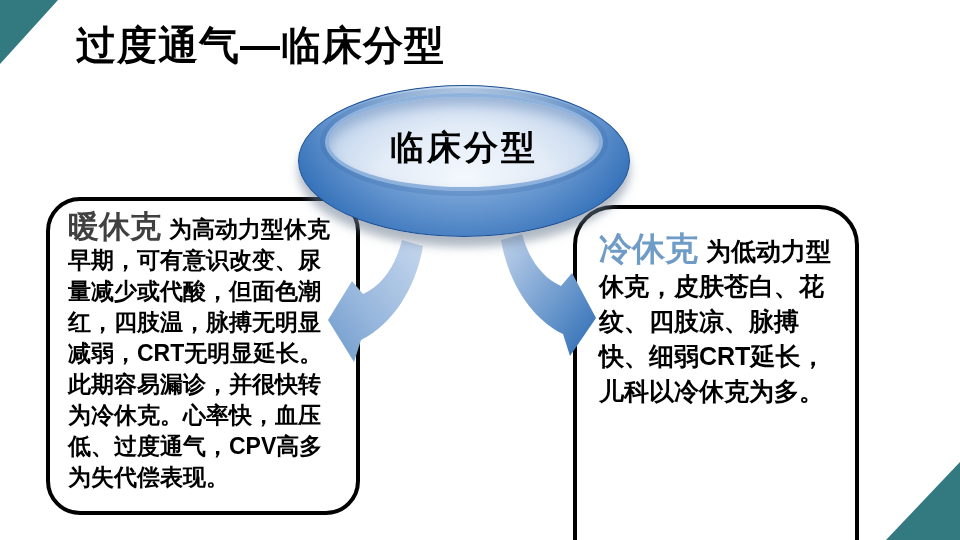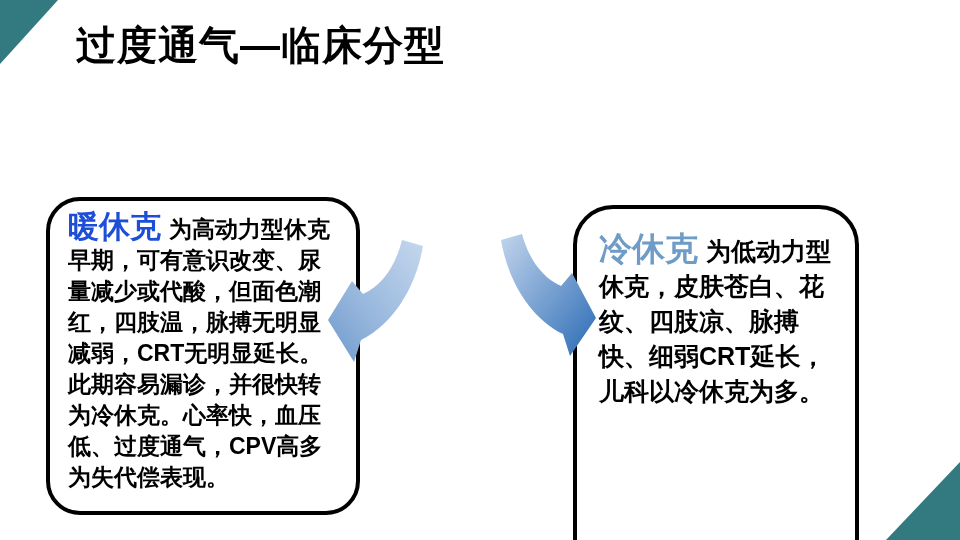--- a/index.html
+++ b/index.html
@@ -57,21 +57,21 @@
     left: 573px; top: 205px; width: 286px; height: 394px;
     border-radius: 40px;
     padding: 22px 14px 17px 22px;
     font-size: 25px; line-height: 35px;
   }
   .shock-box p { margin: 0; }
   .box-heading {
     font-weight: 700;
     margin-right: 8px;
   }
-  .warm-box .box-heading { color: #1d4ed8; font-size: 31px; }
+  .warm-box .box-heading { color: #404040; font-size: 31px; }
   .cold-box .box-heading { color: #6f9cc6; font-size: 33px; }
 
   
   .arrows-svg {
     position: absolute; left: 305px; top: 228px;
     width: 360px; height: 155px;
     z-index: 2;
   }
 
   
@@ -130,14 +130,19 @@
       <linearGradient id="gradRight" x1="0%" y1="0%" x2="100%" y2="100%">
         <stop offset="0%" stop-color="#c2d4ec"></stop>
         <stop offset="55%" stop-color="#6f9bce"></stop>
         <stop offset="100%" stop-color="#2a6ab4"></stop>
       </linearGradient>
     </defs>
     <path d="M 23 92 L 47 53 L 58 66 C 76 58 90 40 97 12 L 118 18 C 112 54 92 94 56 112 L 49 134 Z" fill="url(#gradLeft)"></path>
     <path d="M 291 90 L 267 45 L 256 58 C 238 50 224 32 217 6 L 196 12 C 202 48 222 88 258 106 L 265 128 Z" fill="url(#gradRight)"></path>
   </svg>
 
+  <div class="disc">
+    <div class="disc-face">
+      <span class="disc-label">临床分型</span>
+    </div>
+  </div>
 
 </div>
 
 </body></html>

